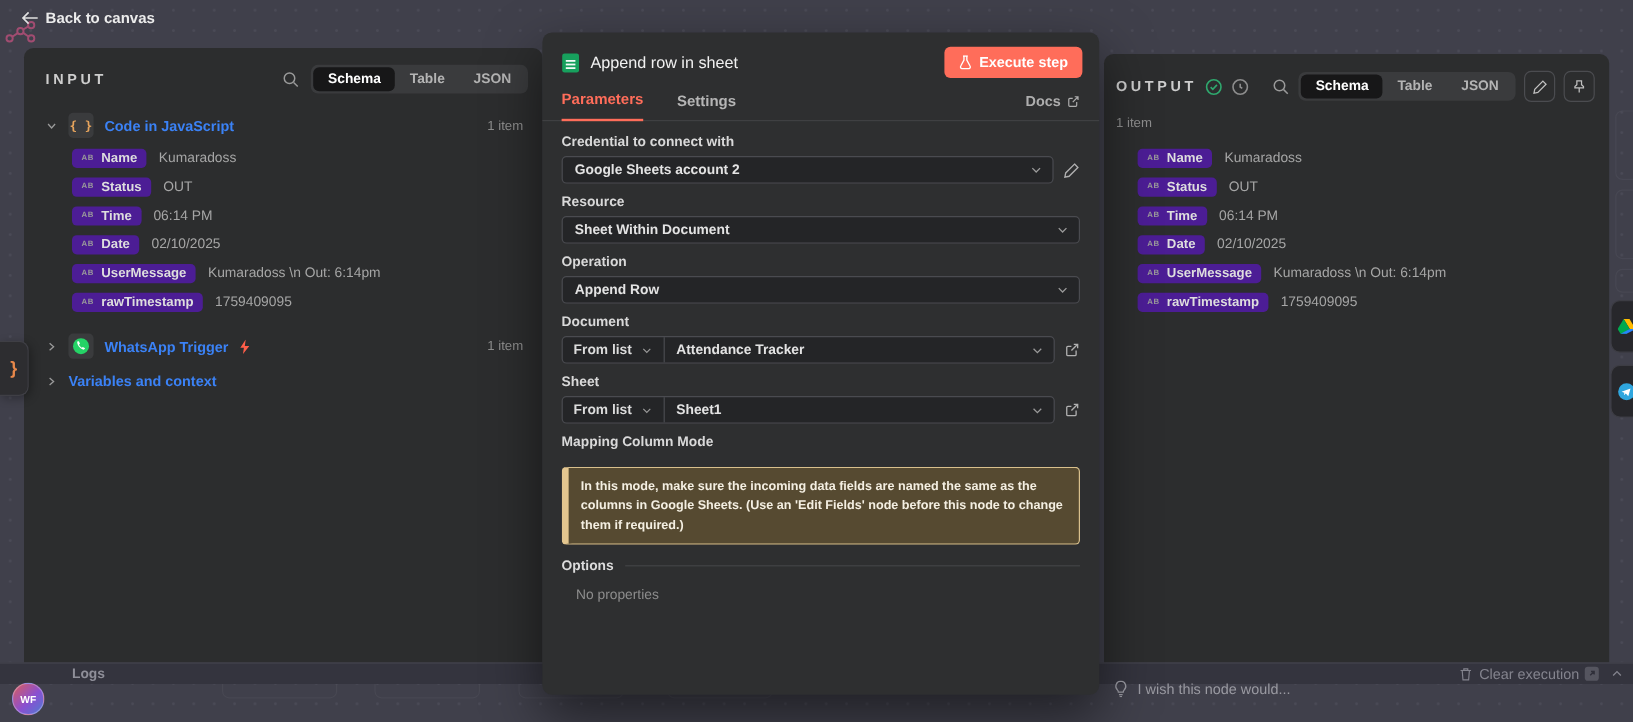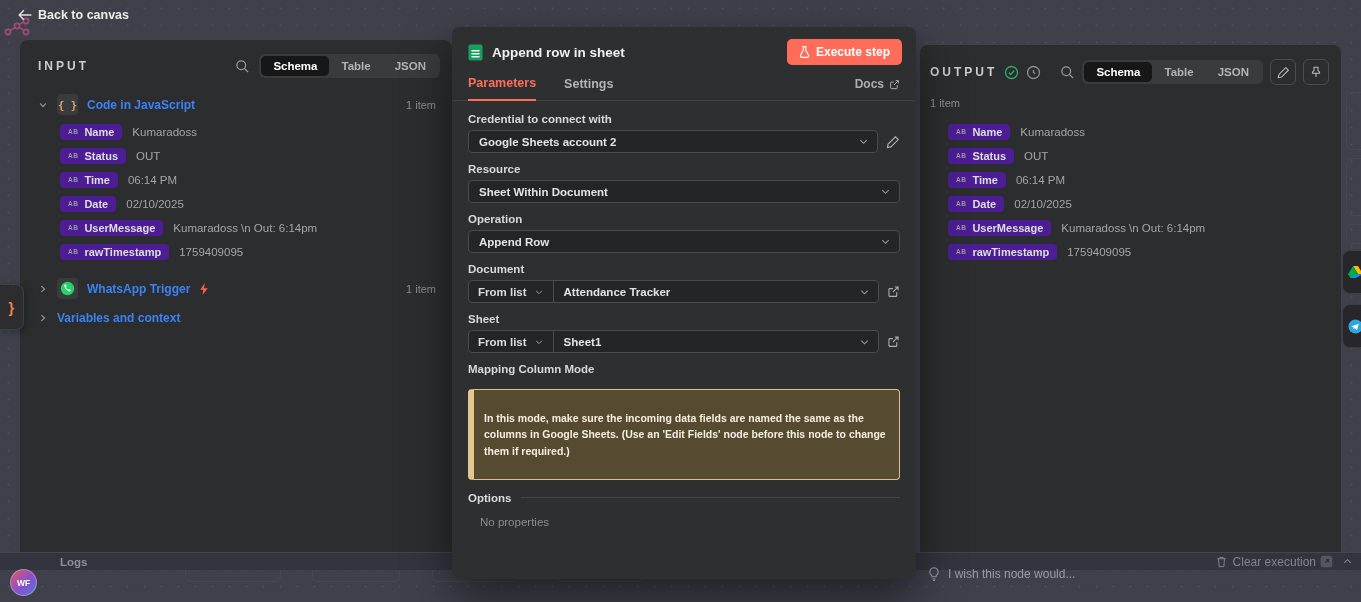--- a/index.html
+++ b/index.html
@@ -49,21 +49,21 @@
           padding:2px 8px; font-size:11px; font-weight:700; color:#dedede; cursor:grab; }
   .type-ic { font-size:6.5px; font-weight:700; color:#9b9b9b; letter-spacing:.5px; }
   .field-val { font-size:11.5px; color:#a6a6a6; white-space:nowrap; }
 
   .out-count { margin:0 0 14px 10px; font-size:11px; color:#8d8d8d; }
 
   
   #dialog { position:absolute; left:452px; top:27px; width:464px; height:552px; background:#2e2f30;
             border-radius:8px; box-shadow:0 18px 45px rgba(0,0,0,.5); z-index:6; }
   .dlg-header { display:flex; align-items:center; gap:9px; padding:12px 14px 9px 16px; }
-  .dlg-title { font-size:13.5px; font-weight:700; color:#f0f0f0; }
+  .dlg-title { font-size:13.5px; font-weight:400; color:#f0f0f0; }
   .exec-btn { margin-left:auto; display:flex; align-items:center; gap:6px; background:#ff6d5a;
               color:#fff; font-size:12px; font-weight:700; padding:6px 12px; border-radius:5px; cursor:pointer; }
   .dlg-tabs { display:flex; align-items:flex-end; gap:28px; padding:2px 16px 0; border-bottom:1px solid #3f4042; }
   .dlg-tab { font-size:12.5px; font-weight:600; padding-bottom:9px; color:#b5b5b5; cursor:pointer; }
   .dlg-tab.active { color:#ff6d5a; border-bottom:2px solid #ff6d5a; margin-bottom:-1px; }
   .docs-link { margin-left:auto; display:flex; align-items:center; gap:5px; font-size:12px;
                font-weight:600; color:#aeaeae; padding-bottom:9px; cursor:pointer; }
 
   .dlg-body { padding:12px 16px 0; }
   .fgroup { margin-bottom:10px; }
@@ -74,21 +74,21 @@
             font-size:11.5px; font-weight:600; color:#e3e3e3; cursor:pointer; }
   .select .chev { position:absolute; right:8px; }
   .combo { flex:1; height:23px; background:#242527; border:1px solid #4a4b50; border-radius:4px;
            display:flex; align-items:stretch; position:relative; cursor:pointer; }
   .combo-mode { display:flex; align-items:center; gap:7px; padding:0 9px; border-right:1px solid #4a4b50;
                 font-size:11.5px; font-weight:600; color:#dcdcdc; }
   .combo-val { display:flex; align-items:center; padding:0 10px; font-size:11.5px; font-weight:600; color:#e3e3e3; }
   .combo .chev { position:absolute; right:8px; top:50%; transform:translateY(-50%); }
 
   .notice { margin:14px 0 12px; background:#564a31; border:1px solid #d9c08c; border-left:6px solid #e4c68f;
-            border-radius:4px; padding:20px 10px; font-size:10.5px; font-weight:600; color:#f4efe2; line-height:1.55; }
+            border-radius:4px; padding:7px 10px; font-size:10.5px; font-weight:600; color:#f4efe2; line-height:1.55; }
 
   .options-head { display:flex; align-items:center; gap:10px; margin:4px 0 12px; }
   .options-label { font-size:11.5px; font-weight:700; color:#dcdcdc; }
   .options-line { flex:1; height:1px; background:#434446; }
   .no-props { font-size:11.5px; color:#8d8d8d; margin:0 0 14px 12px; }
   .add-option { position:relative; margin-left:12px; height:24px; background:#3a3b3d; border-radius:4px;
                 display:flex; align-items:center; justify-content:center; font-size:11.5px;
                 font-weight:700; color:#cecece; cursor:pointer; }
   .add-option .chev { position:absolute; right:9px; }
 

